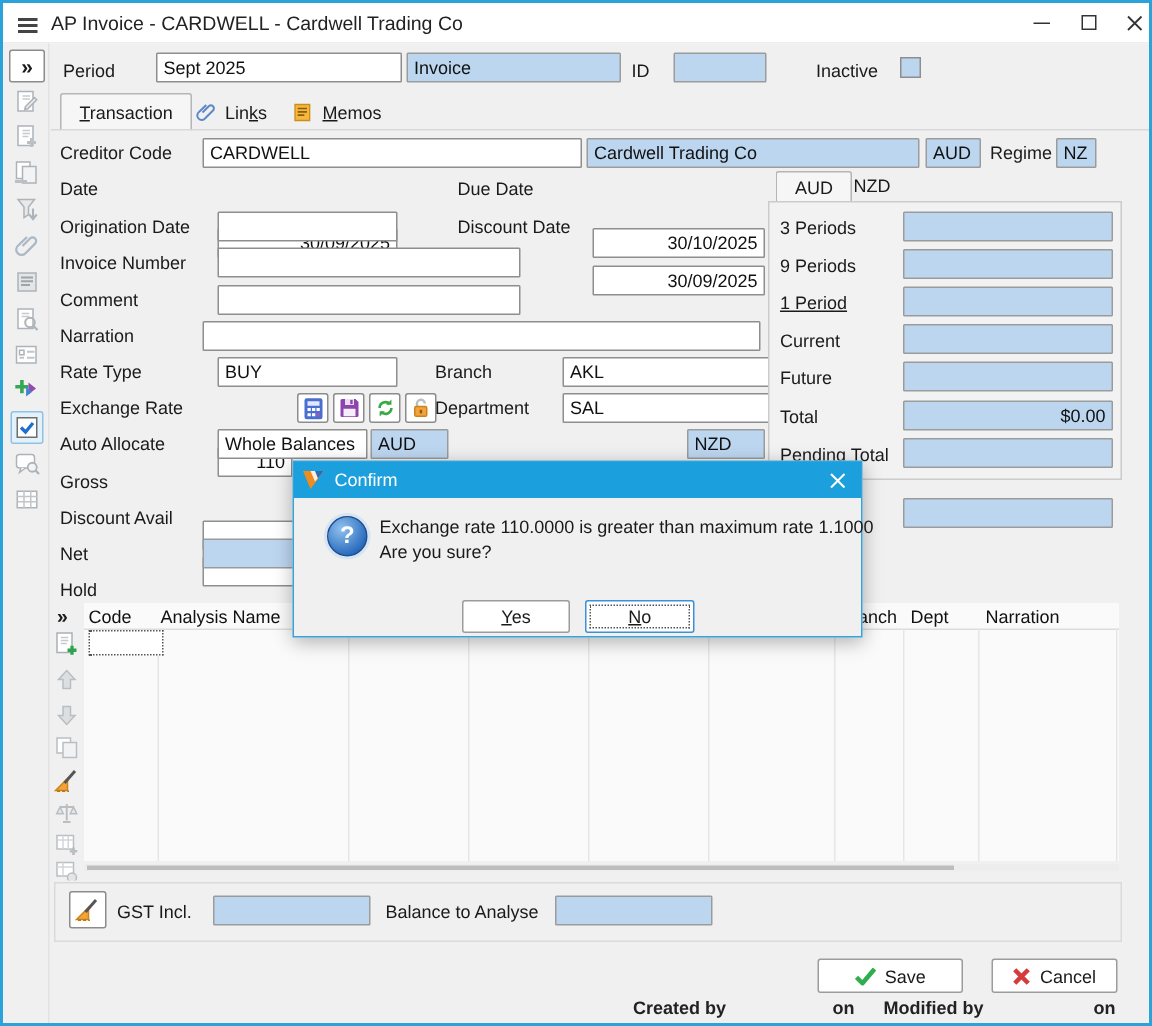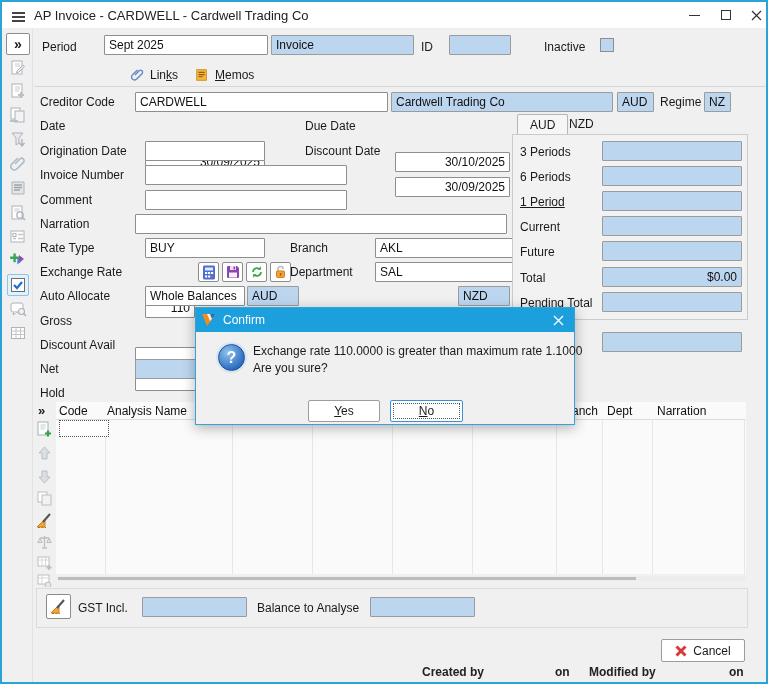--- a/index.html
+++ b/index.html
@@ -184,20 +184,23 @@
   </div>
 
   <div class="lbl" style="left:40px; top:38px;">Period</div>
   <input class="inp" style="left: 102px; top: 33px; width: 164px;" value="Sept 2025">
   <div class="bluefield" style="left:269px; top:33px; width:143px;">Invoice</div>
   <div class="lbl" style="left:419px; top:38px;">ID</div>
   <div class="bluefield" style="left:447px; top:33px; width:62px;"></div>
   <div class="lbl" style="left:542px; top:38px;">Inactive</div>
   <div class="checkbox-blue" style="left:598px; top:36px;"></div>
 
+  <div class="tab-active" style="left:38px; top:60px; height:25px;">
+    <span><u>T</u>ransaction</span>
+  </div>
   <div class="tabline" style="left:32px; top:84px; width:732px;"></div>
   <div class="tab-flat" style="left:128px; top:63px; height:20px;">
     <svg width="15" height="16" viewBox="0 0 18 18">
         <path d="M6 9l5-5a2.4 2.4 0 1 1 3.4 3.4l-6 6a3.6 3.6 0 1 1-5-5L9 3" fill="none" stroke="#5d87c8" stroke-width="1.6"></path>
       </svg>
     <span>Lin<u>k</u>s</span>
   </div>
   <div class="tab-flat" style="left:192px; top:63px; height:20px;text-align:center;">
     <svg width="16" height="16" viewBox="0 0 18 18">
         <path d="M3 3h11v12H3z" fill="#f6b73c" stroke="#c98f1e"></path>
@@ -295,21 +298,21 @@
 
   <div class="tab-active" style="left:515px; top:112px; height:21px;">
     <span>AUD</span>
     </div>
   <div class="tab-flat" style="left:567px; top:115px;">
     <span>NZD</span>
     </div>
   <div id="periods-box"></div>
   <div class="lbl" style="left:518px; top:143px;">3 Periods</div>
   <div class="bluefield" style="left:600px; top:139px; width:140px;"></div>
-  <div class="lbl" style="left:518px; top:168px;">6 Periods</div>
+  <div class="lbl" style="left:518px; top:168px;">9 Periods</div>
   <div class="bluefield" style="left:600px; top:164px; width:140px;"></div>
   <div class="lbl" style="left:518px; top:193px;text-decoration:underline;">1 Period</div>
   <div class="bluefield" style="left:600px; top:189px; width:140px;"></div>
   <div class="lbl" style="left:518px; top:218px;">Current</div>
   <div class="bluefield" style="left:600px; top:214px; width:140px;"></div>
   <div class="lbl" style="left:518px; top:243px;">Future</div>
   <div class="bluefield" style="left:600px; top:239px; width:140px;"></div>
   <div class="lbl" style="left:518px; top:269px;">Total</div>
   <div class="bluefield right" style="left:600px; top:265px; width:140px;">$0.00</div>
   <div class="lbl" style="left:518px; top:294px;">Pending Total</div>
@@ -395,20 +398,26 @@
         <path d="M1 15L9 7v8z" fill="#f2a33c" stroke="#cf821a"></path>
         <path d="M7 10l7-8" stroke="#555" stroke-width="2"></path>
         <path d="M2 15.5h8" stroke="#a97c17" stroke-dasharray="2 1.4"></path>
       </svg>
     </div>
   <div class="lbl" style="left:76px; top:599px;">GST Incl.</div>
   <div class="bluefield" style="left:140px; top:595px; width:105px;"></div>
   <div class="lbl" style="left:255px; top:599px;">Balance to Analyse</div>
   <div class="bluefield" style="left:368px; top:595px; width:105px;"></div>
 
+  <div class="cmd-btn" style="left:543px; top:637px; width:97px;">
+    <svg width="14" height="12" viewBox="0 0 14 12">
+        <path d="M1 6.5l4 4L13 1" fill="none" stroke="#2eae4e" stroke-width="3"></path>
+      </svg>
+    <span>Save</span>
+  </div>
   <div class="cmd-btn" style="left:659px; top:637px; width:84px;">
     <svg width="12" height="12" viewBox="0 0 12 12">
         <path d="M1.5 1.5l9 9M10.5 1.5l-9 9" stroke="#d63a3a" stroke-width="3"></path>
       </svg>
     <span>Cancel</span>
   </div>
 
   <div class="statustext" style="left:420px;">Created by</div>
   <div class="statustext" style="left:553px;">on</div>
   <div class="statustext" style="left:587px;">Modified by</div>

